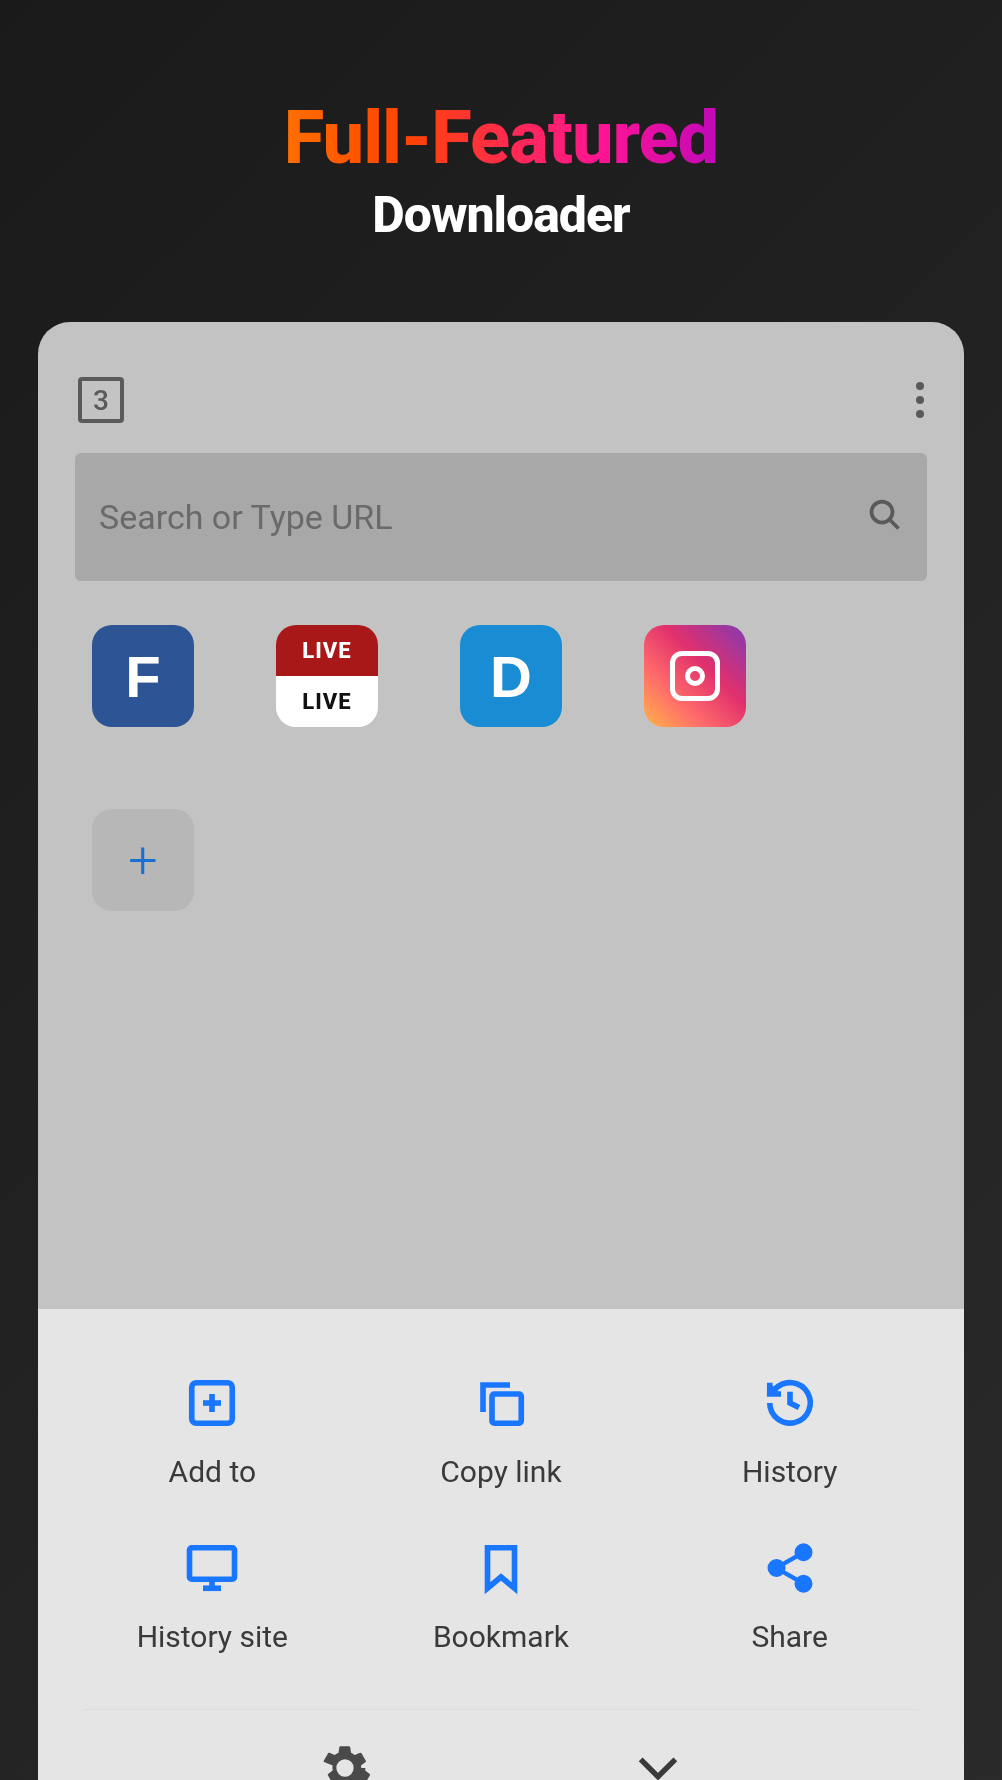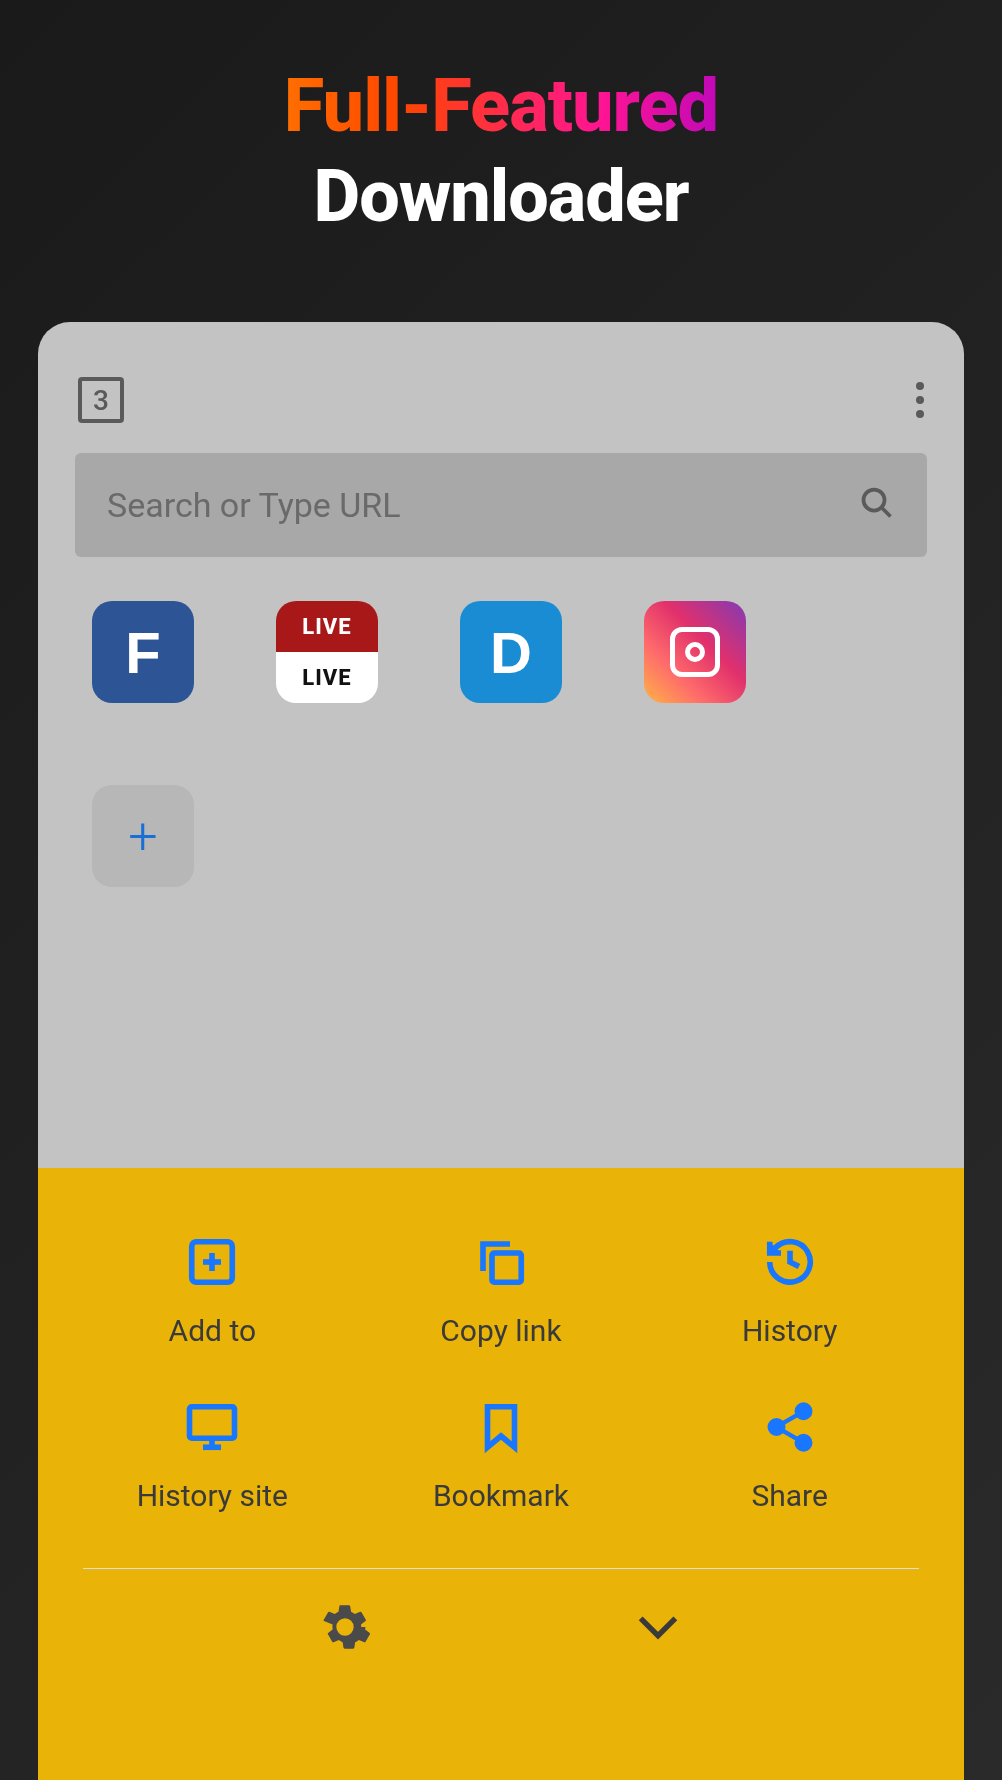--- a/index.html
+++ b/index.html
@@ -10,33 +10,33 @@
     body {
       width: 1002px;
       height: 1780px;
       background: linear-gradient(135deg, #1a1a1a 0%, #2a2a2a 100%);
       font-family: -apple-system, BlinkMacSystemFont, 'Segoe UI', Roboto, Arial, sans-serif;
       overflow: hidden;
       position: relative;
     }
     .hero-title {
       text-align: center;
-      padding-top: 62px;
+      padding-top: 94px;
     }
     .gradient-text {
       font-size: 74px;
       font-weight: 800;
       background: linear-gradient(90deg, #FFA500 0%, #FF8C00 20%, #FF4500 40%, #FF1493 60%, #9400D3 80%, #4B0082 100%);
       -webkit-background-clip: text;
       background-clip: text;
       -webkit-text-fill-color: transparent;
       letter-spacing: -1px;
     }
     .white-text {
-      font-size: 72px;
+      font-size: 50px;
       font-weight: 800;
       color: #FFFFFF;
       margin-top: 5px;
       letter-spacing: -1px;
     }
     .phone-frame {
       position: absolute;
       top: 322px;
       left: 38px;
       right: 38px;
@@ -69,26 +69,26 @@
       gap: 6px;
     }
     .menu-dots span {
       width: 8px;
       height: 8px;
       background: #5a5a5a;
       border-radius: 50%;
     }
     .search-bar {
       margin: 0 37px;
-      height: 104px;
+      height: 128px;
       background: #a8a8a8;
       border-radius: 6px;
       display: flex;
       align-items: center;
-      padding: 0 32px;
+      padding: 0 24px;
       justify-content: space-between;
     }
     .search-placeholder {
       font-size: 34px;
       color: #6a6a6a;
     }
     .search-icon svg {
       width: 36px;
       height: 36px;
     }
@@ -174,22 +174,22 @@
       background: #b7b7b7;
       color: #1a6fd4;
       font-size: 52px;
       font-weight: 300;
     }
     .bottom-sheet {
       position: absolute;
       bottom: 0;
       left: 0;
       right: 0;
-      background: #eab308;
-      height: 612px;
+      background: #e5e5e5;
+      height: 471px;
     }
     .menu-grid {
       display: grid;
       grid-template-columns: repeat(3, 1fr);
       gap: 0;
       padding: 50px 30px 20px 30px;
     }
     .menu-item {
       display: flex;
       flex-direction: column;

